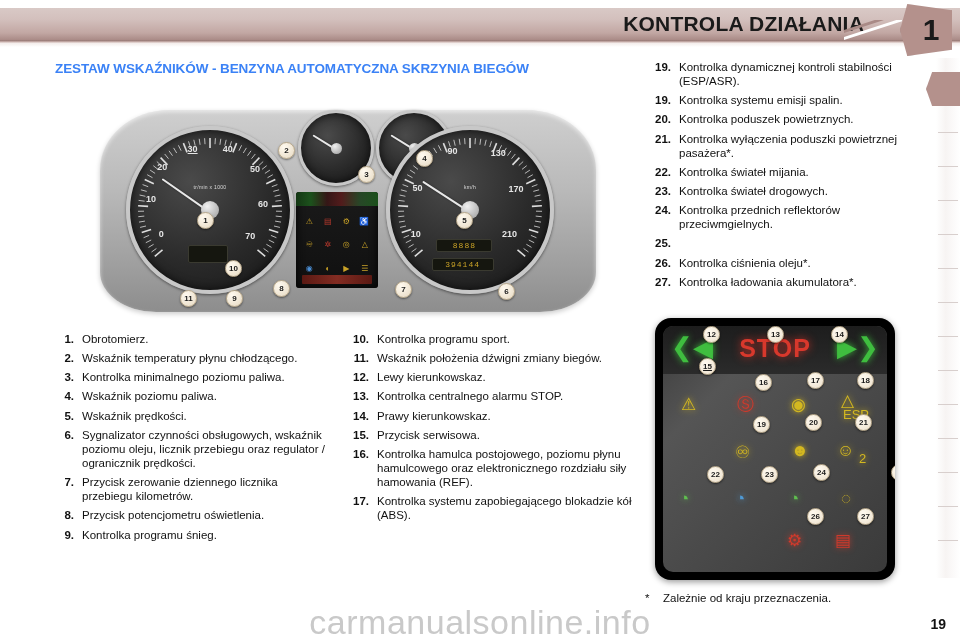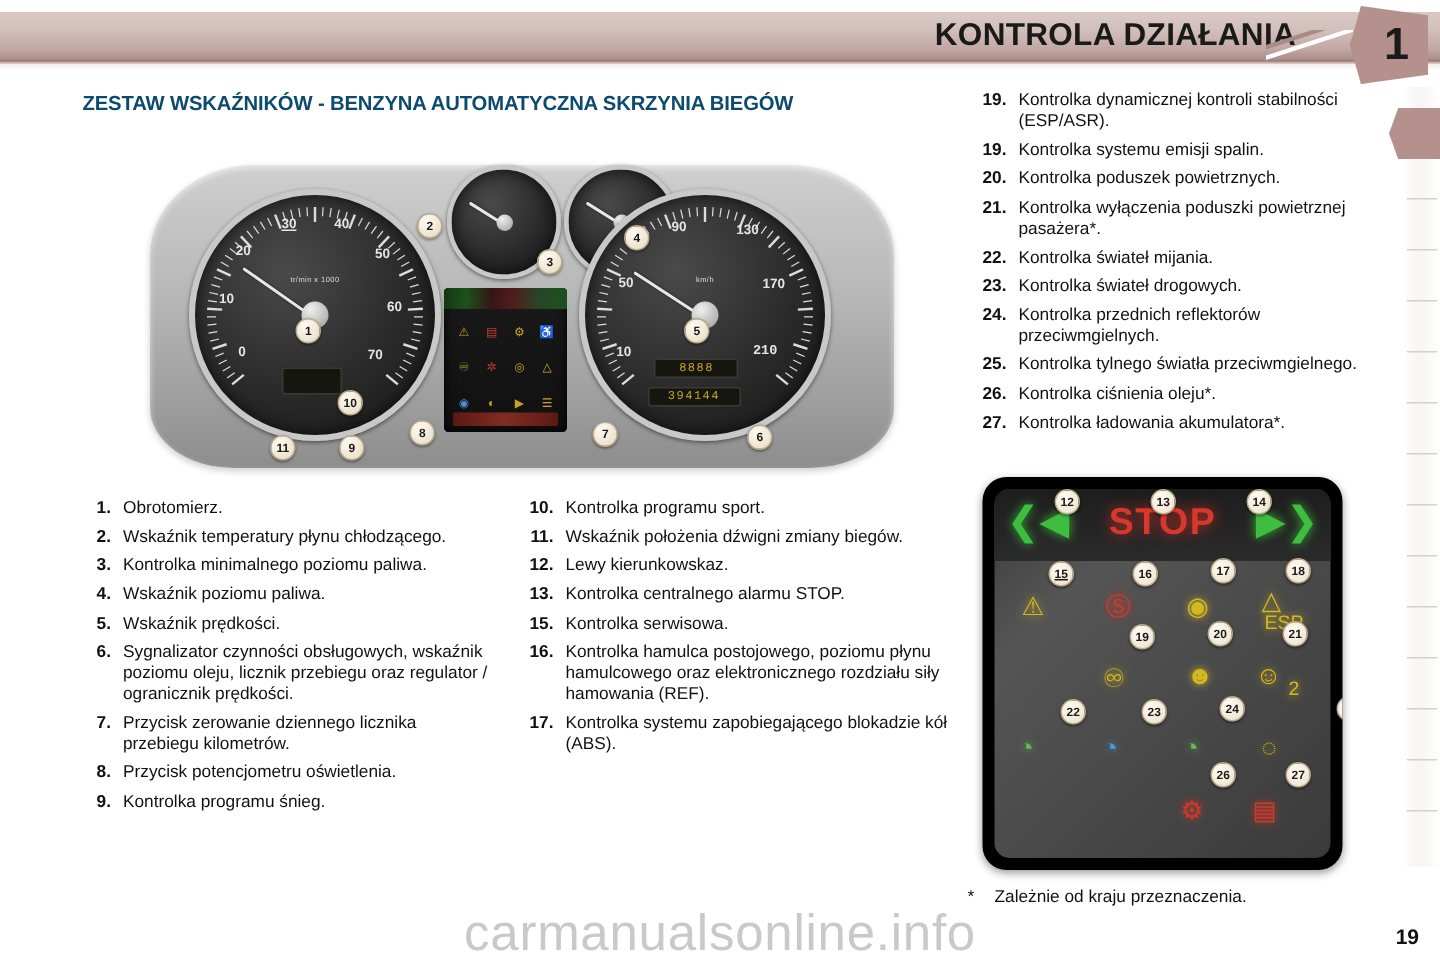--- a/index.html
+++ b/index.html
@@ -68,21 +68,21 @@
   .edge-tab-active{
     position:absolute;right:0;top:72px;width:34px;height:34px;
     background:#b4918c;
     clip-path:polygon(18% 0%,100% 0%,100% 100%,18% 100%,0% 50%);
     box-shadow:-1px 1px 2px rgba(0,0,0,.18);
   }
 
   
   .section-title{
     position:absolute;left:55px;top:60px;width:560px;
-    font-size:13.5px;font-weight:bold;color:#0c4a6e;line-height:1.3;
+    font-size:13.5px;font-weight:bold;color:#3b82f6;line-height:1.3;
     letter-spacing:-.1px;
   }
 
   
   .cluster-photo{
     position:absolute;left:88px;top:100px;width:520px;height:222px;
   }
   .cluster-body{
     position:absolute;left:12px;top:10px;width:496px;height:202px;
     background:linear-gradient(to bottom,#cfcfcf 0%,#b9b9b9 40%,#9e9e9e 78%,#8d8d8d 100%);
@@ -444,21 +444,21 @@
               <line x1="135.2" y1="126.3" x2="127.5" y2="119.9" stroke-width="1.6"></line>
             </g>
           </g>
       </svg>
       <div class="dial-label" style="left:50%;top:34%;transform:translateX(-50%);">km/h</div>
       <div class="dial-num" style="left:13%;top:62%;">10</div>
       <div class="dial-num" style="left:14%;top:33%;">50</div>
       <div class="dial-num" style="left:36%;top:10%;">90</div>
       <div class="dial-num" style="left:63%;top:11%;">130</div>
       <div class="dial-num" style="left:74%;top:34%;">170</div>
-      <div class="dial-num" style="left:70%;top:62%;font-family:Liberation Mono, monospace;">210</div>
+      <div class="dial-num" style="left:70%;top:62%;">210</div>
       <div class="needle" style="left:24px;top:50%;width:54px;transform:rotate(33deg);"></div>
       <div class="hub" style="left:50%;top:50%;width:18px;height:18px;margin:-9px 0 0 -9px;"></div>
       <div class="lcd" style="left:29%;top:68%;width:54px;height:11px;">8888</div>
       <div class="lcd" style="left:26%;top:80%;width:60px;height:11px;">394144</div>
     </div>
 
     <div class="callout" style="left:109px;top:112px;">1</div>
     <div class="callout" style="left:190px;top:42px;">2</div>
     <div class="callout" style="left:270px;top:66px;">3</div>
     <div class="callout" style="left:328px;top:50px;">4</div>
@@ -493,21 +493,21 @@
     <div class="tell b" style="left:80px;top:172px;">◔</div>
     <div class="tell g" style="left:134px;top:172px;">◔</div>
     <div class="tell y" style="left:186px;top:172px;">◌</div>
 
     <div class="tell r" style="left:132px;top:214px;">⚙</div>
     <div class="tell r" style="left:180px;top:214px;">▤</div>
 
     <div class="wcall" style="left:48px;top:8px;">12</div>
     <div class="wcall" style="left:112px;top:8px;">13</div>
     <div class="wcall" style="left:176px;top:8px;">14</div>
-    <div class="wcall" style="left:44px;top:56px;text-decoration:underline;">15</div>
+    <div class="wcall" style="left:44px;top:40px;text-decoration:underline;">15</div>
     <div class="wcall" style="left:100px;top:56px;">16</div>
     <div class="wcall" style="left:152px;top:54px;">17</div>
     <div class="wcall" style="left:202px;top:54px;">18</div>
     <div class="wcall" style="left:98px;top:98px;">19</div>
     <div class="wcall" style="left:150px;top:96px;">20</div>
     <div class="wcall" style="left:200px;top:96px;">21</div>
     <div class="wcall" style="left:52px;top:148px;">22</div>
     <div class="wcall" style="left:106px;top:148px;">23</div>
     <div class="wcall" style="left:158px;top:146px;">24</div>
     <div class="wcall" style="left:204px;top:146px;margin-left:32px;">25</div>
@@ -564,22 +564,26 @@
       </div>
       <div class="row">
         <div class="num">12.</div>
         <div class="txt">Lewy kierunkowskaz.</div>
       </div>
       <div class="row">
         <div class="num">13.</div>
         <div class="txt">Kontrolka centralnego alarmu STOP.</div>
       </div>
       <div class="row">
+        <div class="num">14.</div>
+        <div class="txt">Prawy kierunkowskaz.</div>
+      </div>
+      <div class="row">
         <div class="num">15.</div>
-        <div class="txt">Kontrolka serwisowa.</div>
+        <div class="txt">Przycisk serwisowa.</div>
       </div>
       <div class="row">
         <div class="num">16.</div>
         <div class="txt">Kontrolka hamulca postojowego, poziomu płynu hamulcowego oraz elektronicznego rozdziału siły hamowania (REF).</div>
       </div>
       <div class="row">
         <div class="num">17.</div>
         <div class="txt">Kontrolka systemu zapobiegającego blokadzie kół (ABS).</div>
       </div>
     </div>
@@ -607,21 +611,20 @@
       <div class="row">
         <div class="num">23.</div>
         <div class="txt">Kontrolka świateł drogowych.</div>
       </div>
       <div class="row">
         <div class="num">24.</div>
         <div class="txt">Kontrolka przednich reflektorów przeciwmgielnych.</div>
       </div>
       <div class="row">
         <div class="num">25.</div>
-        <div class="txt">Kontrolka tylnego światła przeciwmgielnego.</div>
       </div>
       <div class="row">
         <div class="num">26.</div>
         <div class="txt">Kontrolka ciśnienia oleju*.</div>
       </div>
       <div class="row">
         <div class="num">27.</div>
         <div class="txt">Kontrolka ładowania akumulatora*.</div>
       </div>
     </div>

